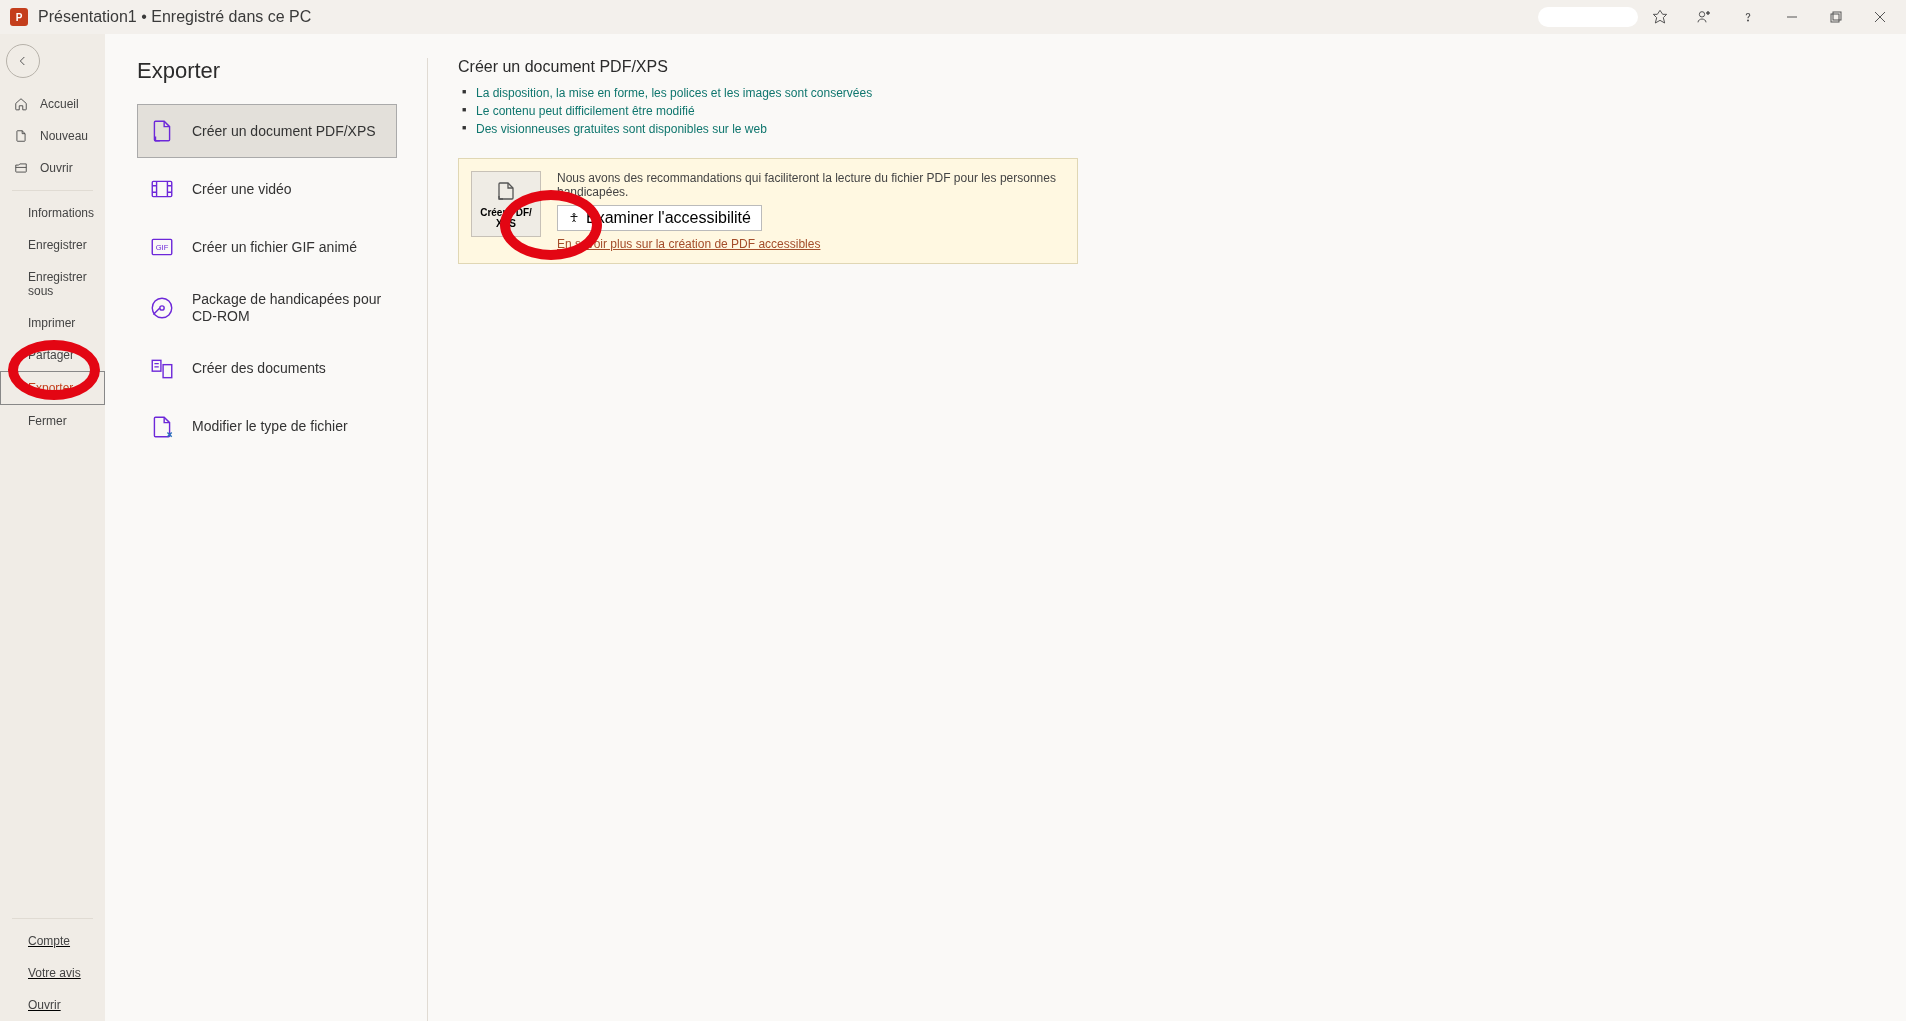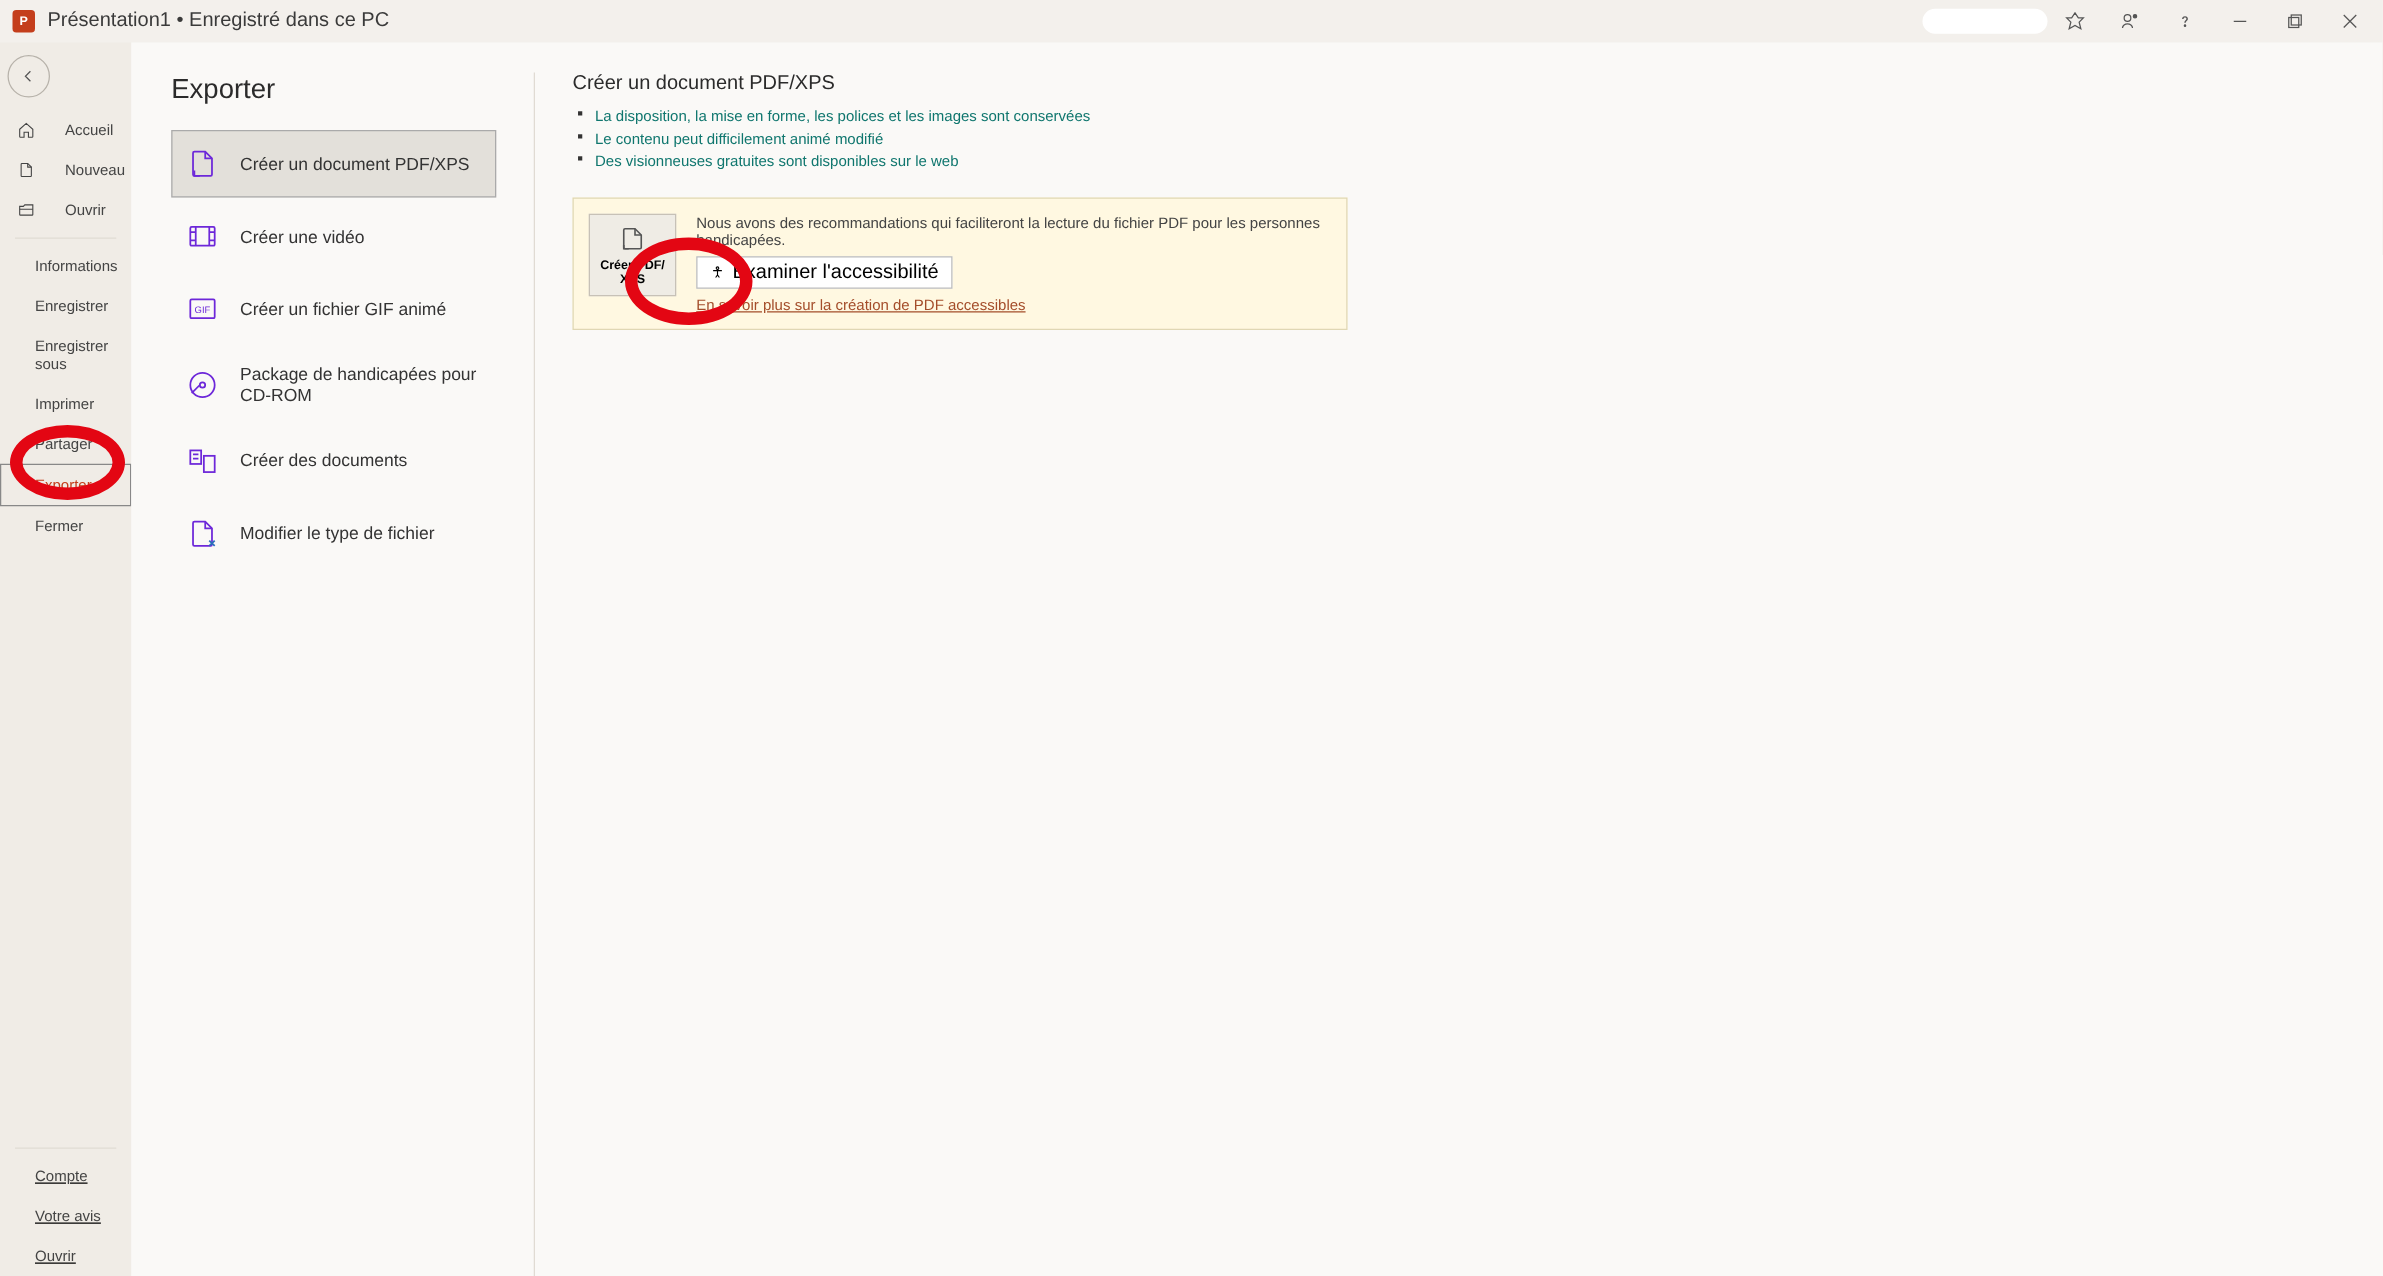--- a/index.html
+++ b/index.html
@@ -36,21 +36,21 @@
     padding-top: 10px;
   }
   .back-btn {
     width: 34px; height: 34px; margin: 0 0 10px 6px;
     border: 1px solid #b7b2aa; border-radius: 50%;
     display: flex; align-items: center; justify-content: center;
     cursor: pointer; color: #555;
   }
   .side-item {
     padding: 9px 0 9px 14px; font-size: 12px; color: #444;
-    display: flex; align-items: flex-end; gap: 24px; cursor: pointer;
+    display: flex; align-items: flex-end; gap: 12px; cursor: pointer;
   }
   .side-item.indent { padding-left: 28px; }
   .side-item.active {
     background: #f0ece6; border: 1px solid #888; color: #c43e1c;
     padding-left: 27px;
   }
   .side-rule { margin: 6px 12px; border: none; border-top: 1px solid #e0dbd3; }
   .side-spacer { flex: 1; }
   .side-bottom { padding-bottom: 0; text-decoration: underline; }
 
@@ -317,21 +317,21 @@
           <span class="lbl">Modifier le type de fichier</span>
         </div>
 
       </div>
     </div>
 
     <div class="detail detail-sep">
       <h3>Créer un document PDF/XPS</h3>
       <ul>
         <li>La disposition, la mise en forme, les polices et les images sont conservées</li>
-        <li>Le contenu peut difficilement animé modifié</li>
+        <li>Le contenu peut difficilement être modifié</li>
         <li>Des visionneuses gratuites sont disponibles sur le web</li>
       </ul>
 
       <div class="info-box">
         <div class="create-btn">
           <span class="ico">
             <svg width="26" height="24" viewBox="0 0 24 24" fill="none" stroke="currentColor" stroke-width="1.3">
                 <path d="M14 3H6a1 1 0 00-1 1v14a1 1 0 001 1h12a1 1 0 001-1V8z"></path>
                 <path d="M14 3v5h5"></path>
                 <path d="M9 19l-4 0 0-3"></path>

